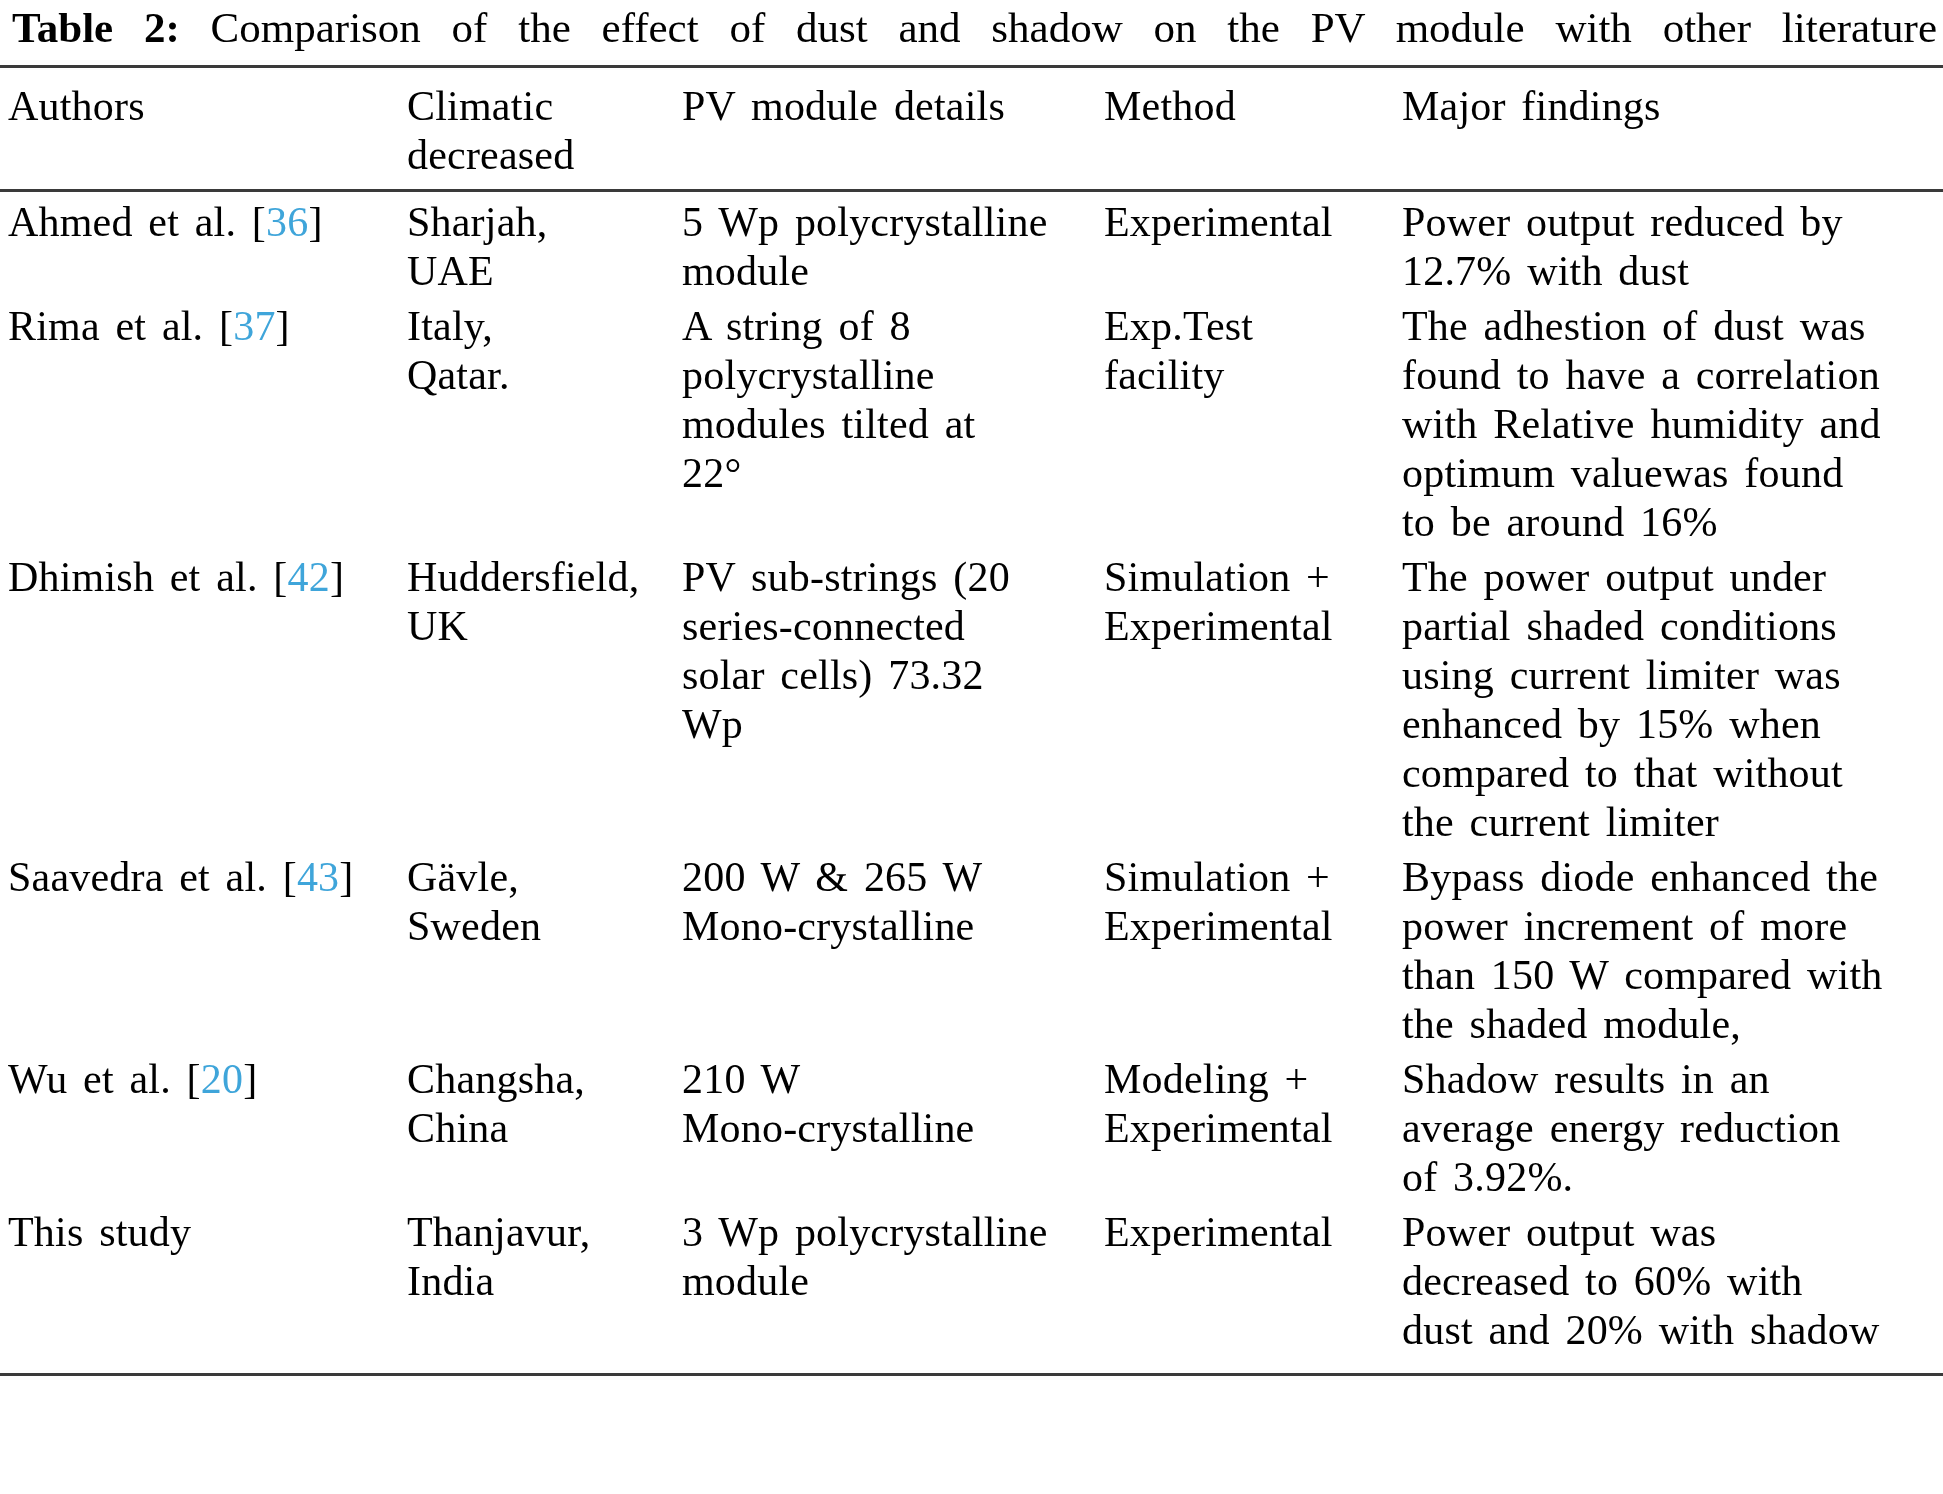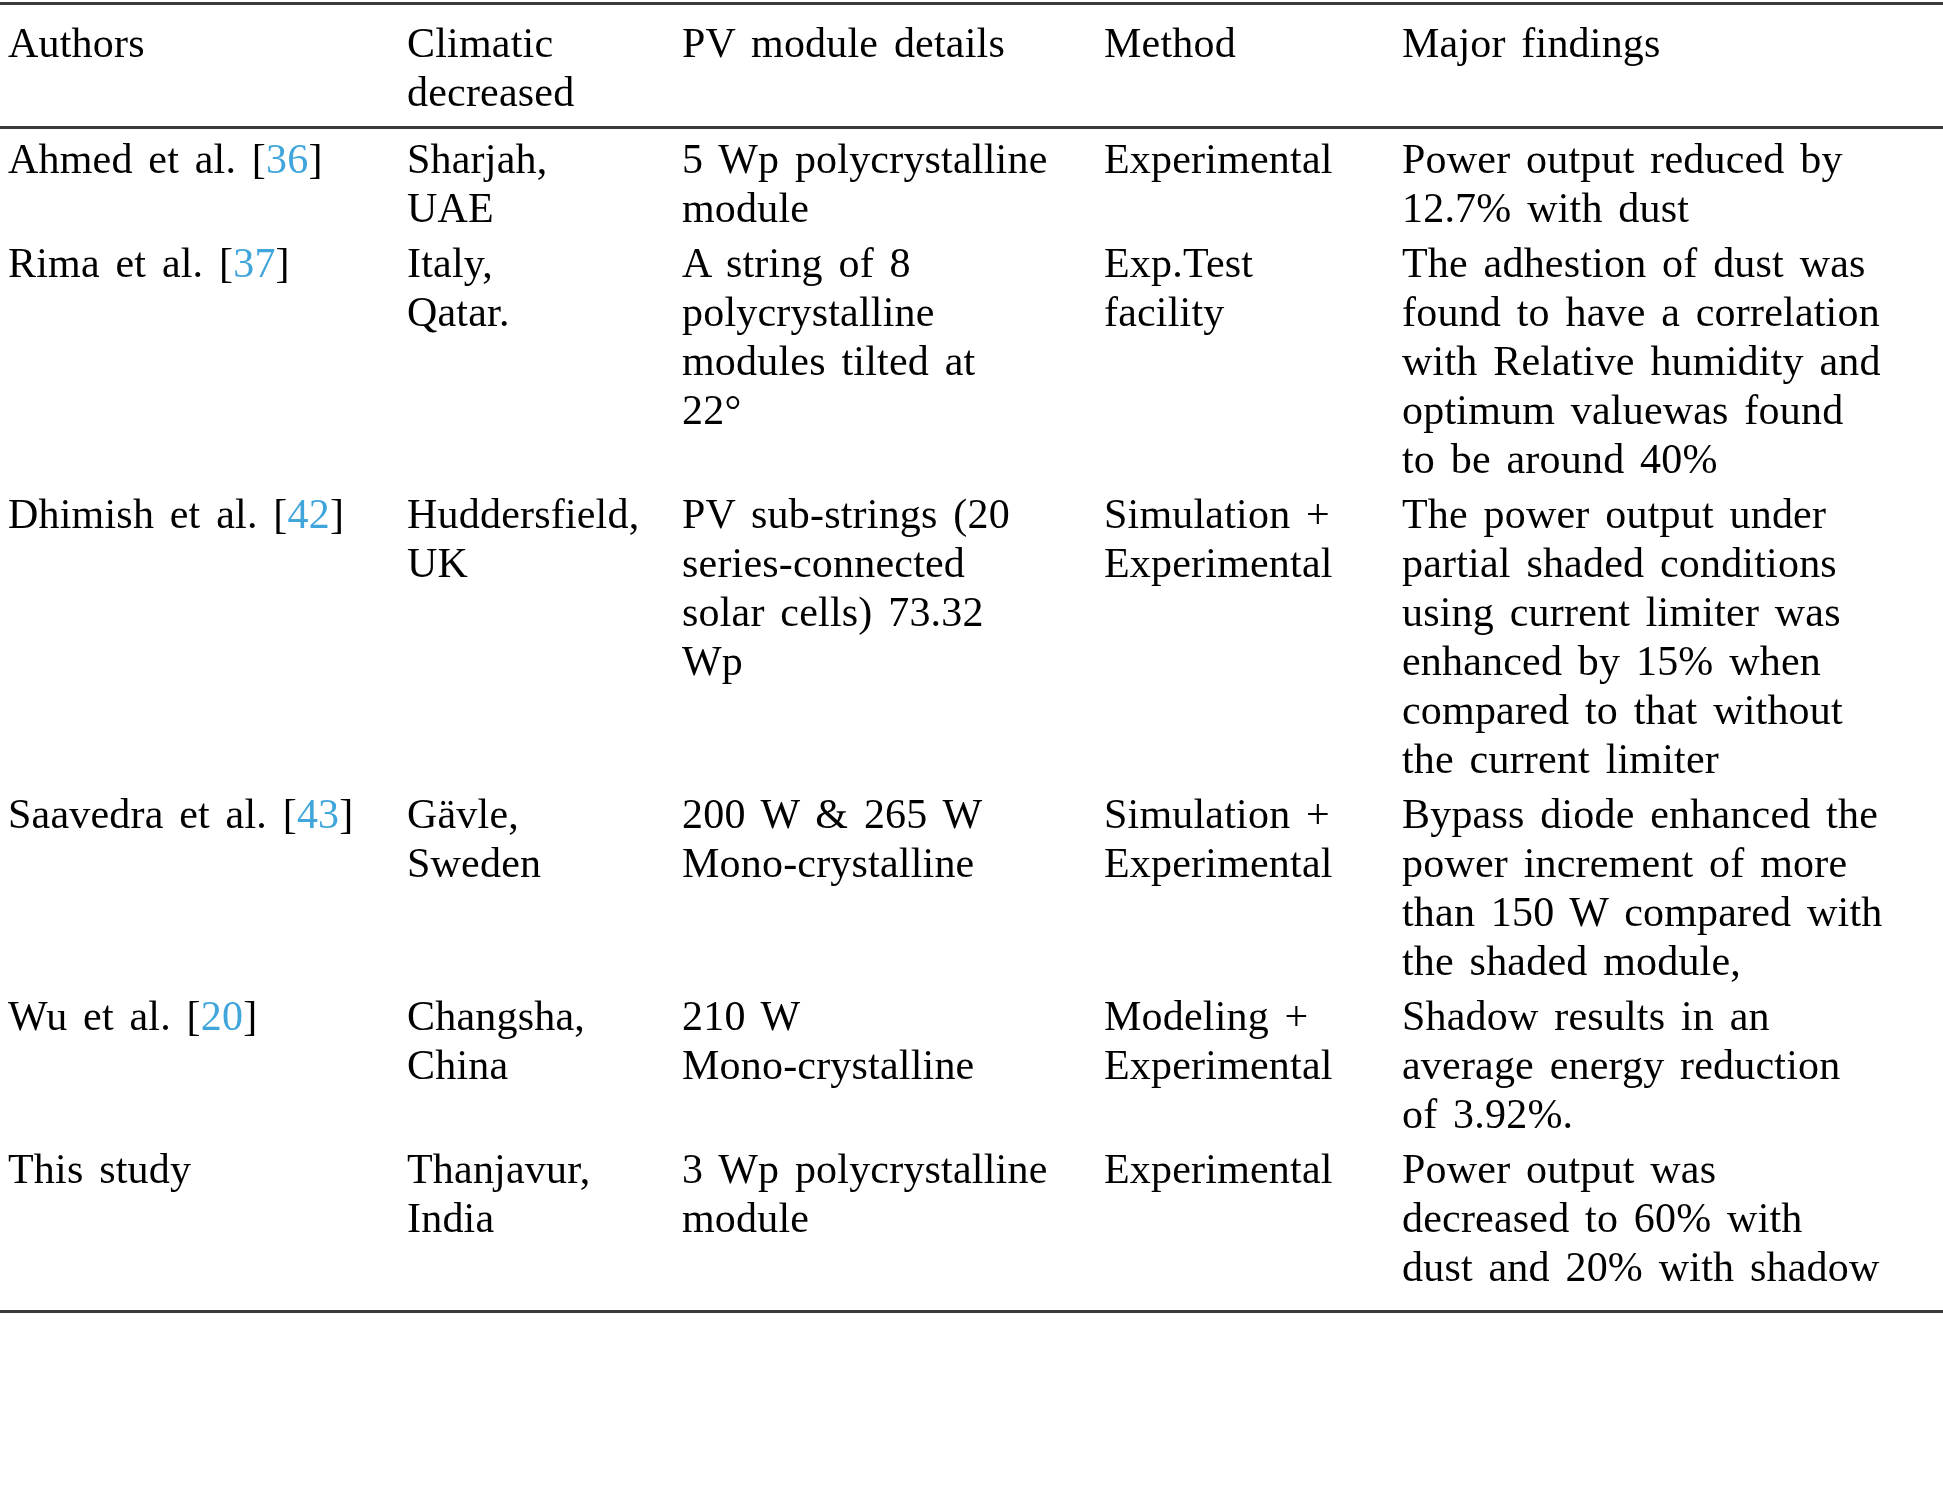--- a/index.html
+++ b/index.html
@@ -64,20 +64,24 @@
   }
   .cite {
     color: var(--cite-color, #3fa5da);
   }
 </style>
 </head>
 <body style="color: rgb(0, 0, 0); background: rgb(255, 255, 255);">
 
 <div class="page">
 
+  <div class="caption">
+    <span class="caption-label">Table 2:</span>
+    <span class="caption-text">Comparison of the effect of dust and shadow on the PV module with other literature</span>
+  </div>
 
   <table class="lit-table">
     <colgroup>
       <col style="width:395px">
       <col style="width:275px">
       <col style="width:422px">
       <col style="width:298px">
       <col style="width:553px">
     </colgroup>
     <thead>
@@ -109,21 +113,21 @@
     <td>A string of 8
 polycrystalline
 modules tilted at
 22°</td>
     <td>Exp.Test
 facility</td>
     <td>The adhestion of dust was
 found to have a correlation
 with Relative humidity and
 optimum valuewas found
-to be around 40%</td>
+to be around 16%</td>
   </tr>
 
 
   <tr>
     <td><span>Dhimish et al. [</span><span class="cite">42</span><span>]</span></td>
     <td>Huddersfield,
 UK</td>
     <td>PV sub-strings (20
 series-connected
 solar cells) 73.32

